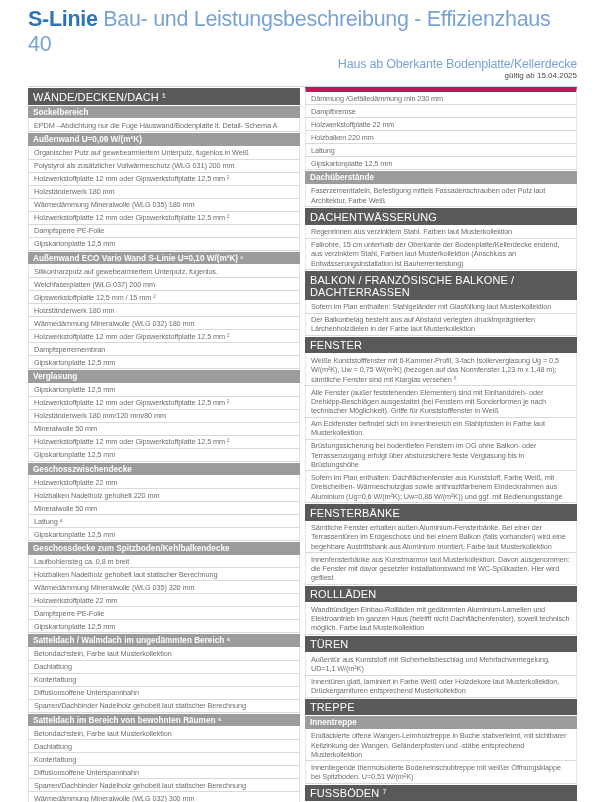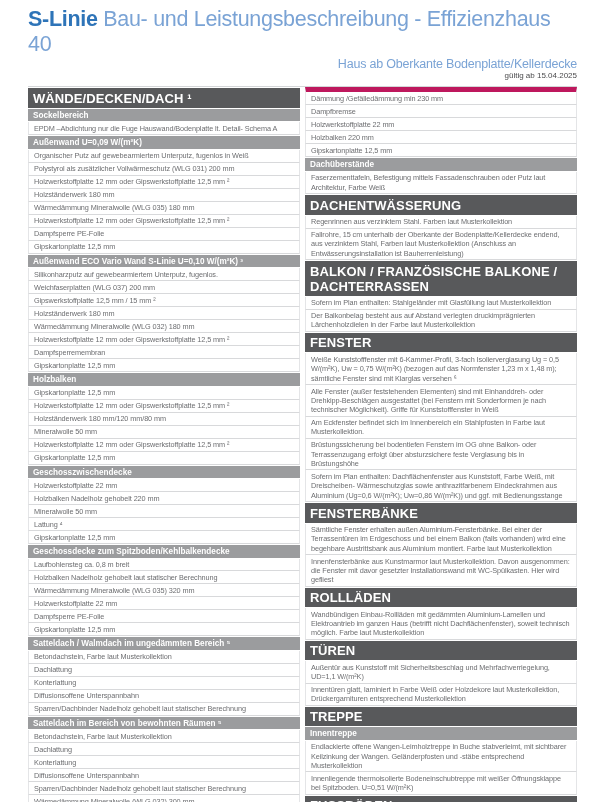--- a/index.html
+++ b/index.html
@@ -20,21 +20,21 @@
   .subtitle { color:var(--light-blue,#7aa3d5); font-size:12.5px; letter-spacing:-0.2px; }
   .valid { color:var(--valid-gray,#4b4b4d); font-size:8px; font-weight:normal; }
 
   
   .columns { display:flex; gap:5px; border-top:1px solid #d4d6d8; padding-top:0; }
   .col { flex:1 1 0; min-width:0; }
 
   
   .h1 {
     background:var(--header-bg,#58595b); color:#fff;
-    font-size:13px; font-weight:bold; letter-spacing:0.1px;
+    font-size:11px; font-weight:normal; letter-spacing:0.1px;
     padding:2.5px 5px 2px 5px; margin:1px 0;
   }
   .h2 {
     background:var(--subheader-bg,#9b9c9e); color:#fff;
     font-size:8.2px; font-weight:bold;
     padding:2px 5px 1.5px 5px; margin:1px 0;
   }
   .row {
     color:var(--row-text,#6d6e71); background:#fff;
     font-size:7.3px; line-height:9.3px; letter-spacing:-0.1px;
@@ -74,21 +74,21 @@
         <div class="row">Gipskartonplatte 12,5 mm</div>
         <div class="h2">Außenwand ECO Vario Wand S-Linie U=0,10 W/(m²K) ³</div>
         <div class="row">Silikonharzputz auf gewebearmiertem Unterputz, fugenlos.</div>
         <div class="row">Weichfaserplatten (WLG 037) 200 mm</div>
         <div class="row">Gipswerkstoffplatte 12,5 mm / 15 mm ²</div>
         <div class="row">Holzständerwerk 180 mm</div>
         <div class="row">Wärmedämmung Mineralwolle (WLG 032) 180 mm</div>
         <div class="row">Holzwerkstoffplatte 12 mm oder Gipswerkstoffplatte 12,5 mm ²</div>
         <div class="row">Dampfsperremembran</div>
         <div class="row">Gipskartonplatte 12,5 mm</div>
-        <div class="h2">Holzbalken</div>
+        <div class="h2">Verglasung</div>
         <div class="row">Gipskartonplatte 12,5 mm</div>
         <div class="row">Holzwerkstoffplatte 12 mm oder Gipswerkstoffplatte 12,5 mm ²</div>
         <div class="row">Holzständerwerk 180 mm/120 mm/80 mm</div>
         <div class="row">Mineralwolle 50 mm</div>
         <div class="row">Holzwerkstoffplatte 12 mm oder Gipswerkstoffplatte 12,5 mm ²</div>
         <div class="row">Gipskartonplatte 12,5 mm</div>
         <div class="h2">Geschosszwischendecke</div>
         <div class="row">Holzwerkstoffplatte 22 mm</div>
         <div class="row">Holzbalken Nadelholz gehobelt 220 mm</div>
         <div class="row">Mineralwolle 50 mm</div>
@@ -114,20 +114,21 @@
         <div class="row">Diffusionsoffene Unterspannbahn</div>
         <div class="row">Sparren/Dachbinder Nadelholz gehobelt laut statischer Berechnung</div>
         <div class="row">Wärmedämmung Mineralwolle (WLG 032) 300 mm</div>
         <div class="row">Holzwerkstoffplatte 22 mm</div>
       </section>
     <section class="col" id="col-1">
         <div class="row">Dämmung /Gefälledämmung min 230 mm</div>
         <div class="row">Dampfbremse</div>
         <div class="row">Holzwerkstoffplatte 22 mm</div>
         <div class="row">Holzbalken 220 mm</div>
+        <div class="row">Lattung</div>
         <div class="row">Gipskartonplatte 12,5 mm</div>
         <div class="h2">Dachüberstände</div>
         <div class="row">Faserzementtafeln, Befestigung mittels Fassadenschrauben oder Putz laut Architektur, Farbe Weiß</div>
         <div class="h1">DACHENTWÄSSERUNG</div>
         <div class="row">Regenrinnen aus verzinktem Stahl. Farben laut Musterkollektion</div>
         <div class="row">Fallrohre, 15 cm unterhalb der Oberkante der Bodenplatte/Kellerdecke endend, aus verzinktem Stahl, Farben laut Musterkollektion (Anschluss an Entwässerungsinstallation ist Bauherrenleistung)</div>
         <div class="h1">BALKON / FRANZÖSISCHE BALKONE / DACHTERRASSEN</div>
         <div class="row">Sofern im Plan enthalten: Stahlgeländer mit Glasfüllung laut Musterkollektion</div>
         <div class="row">Der Balkonbelag besteht aus auf Abstand verlegten druckimprägnierten Lärchenholzdielen in der Farbe laut Musterkollektion</div>
         <div class="h1">FENSTER</div>

